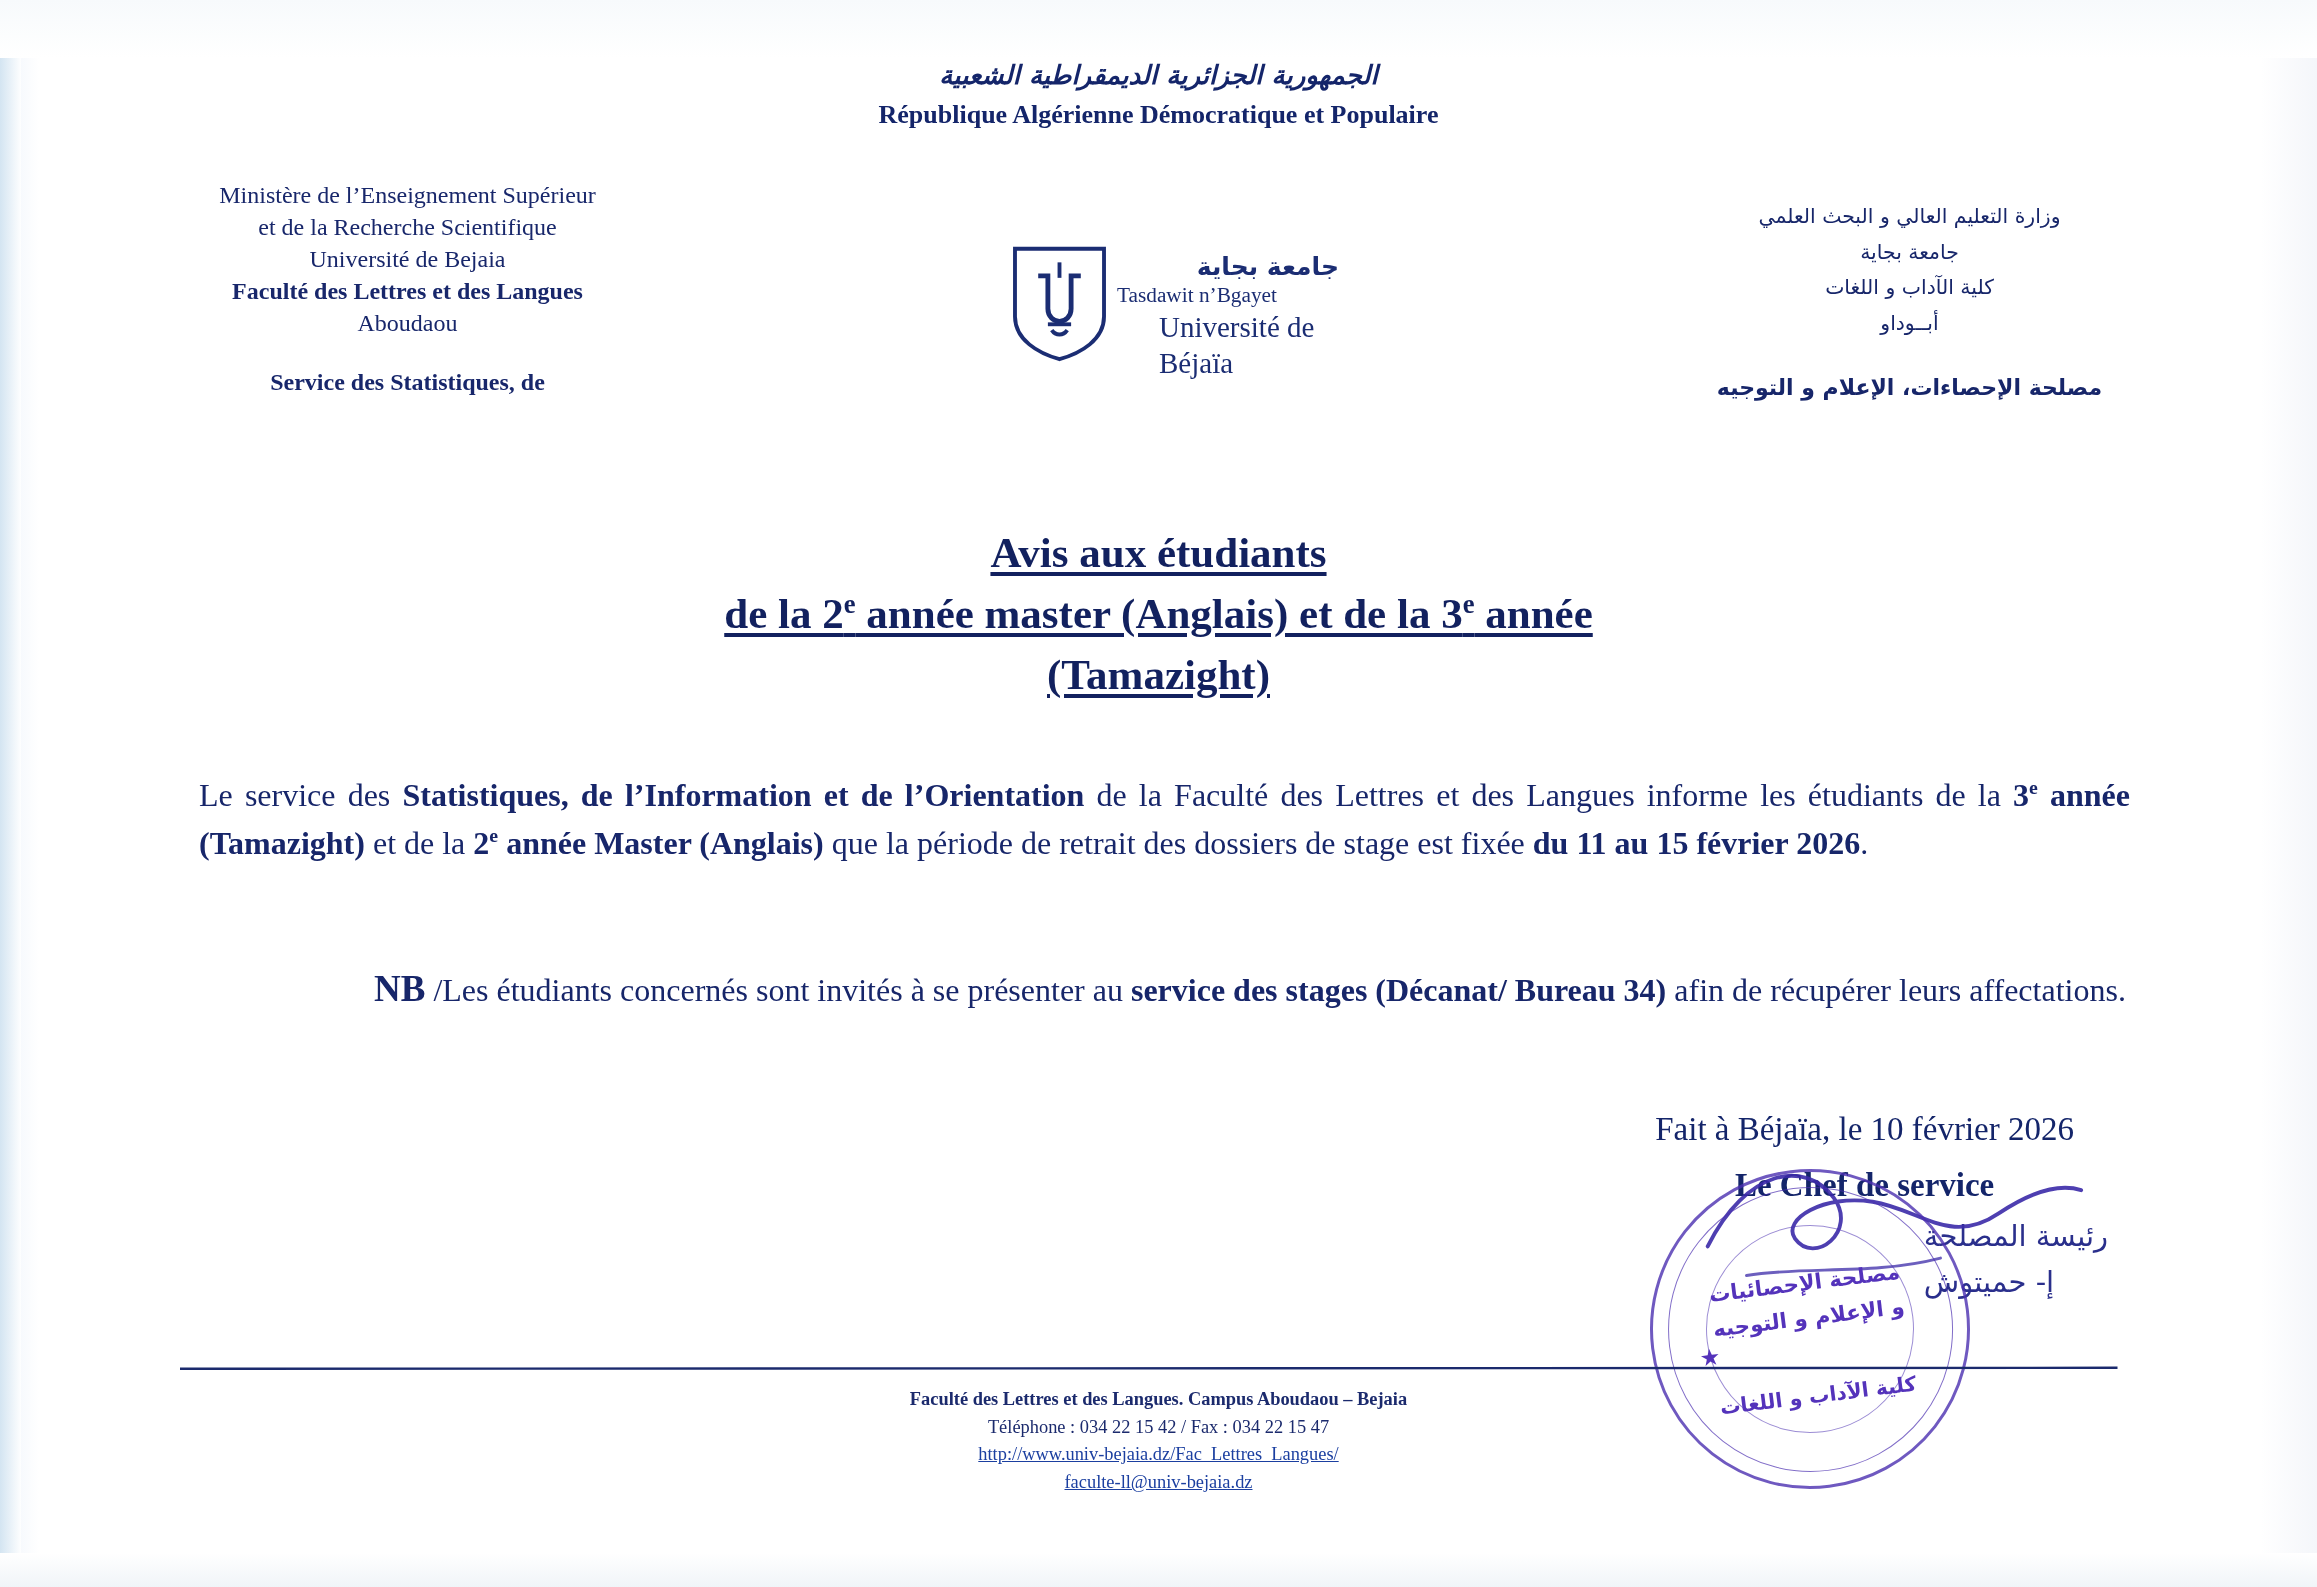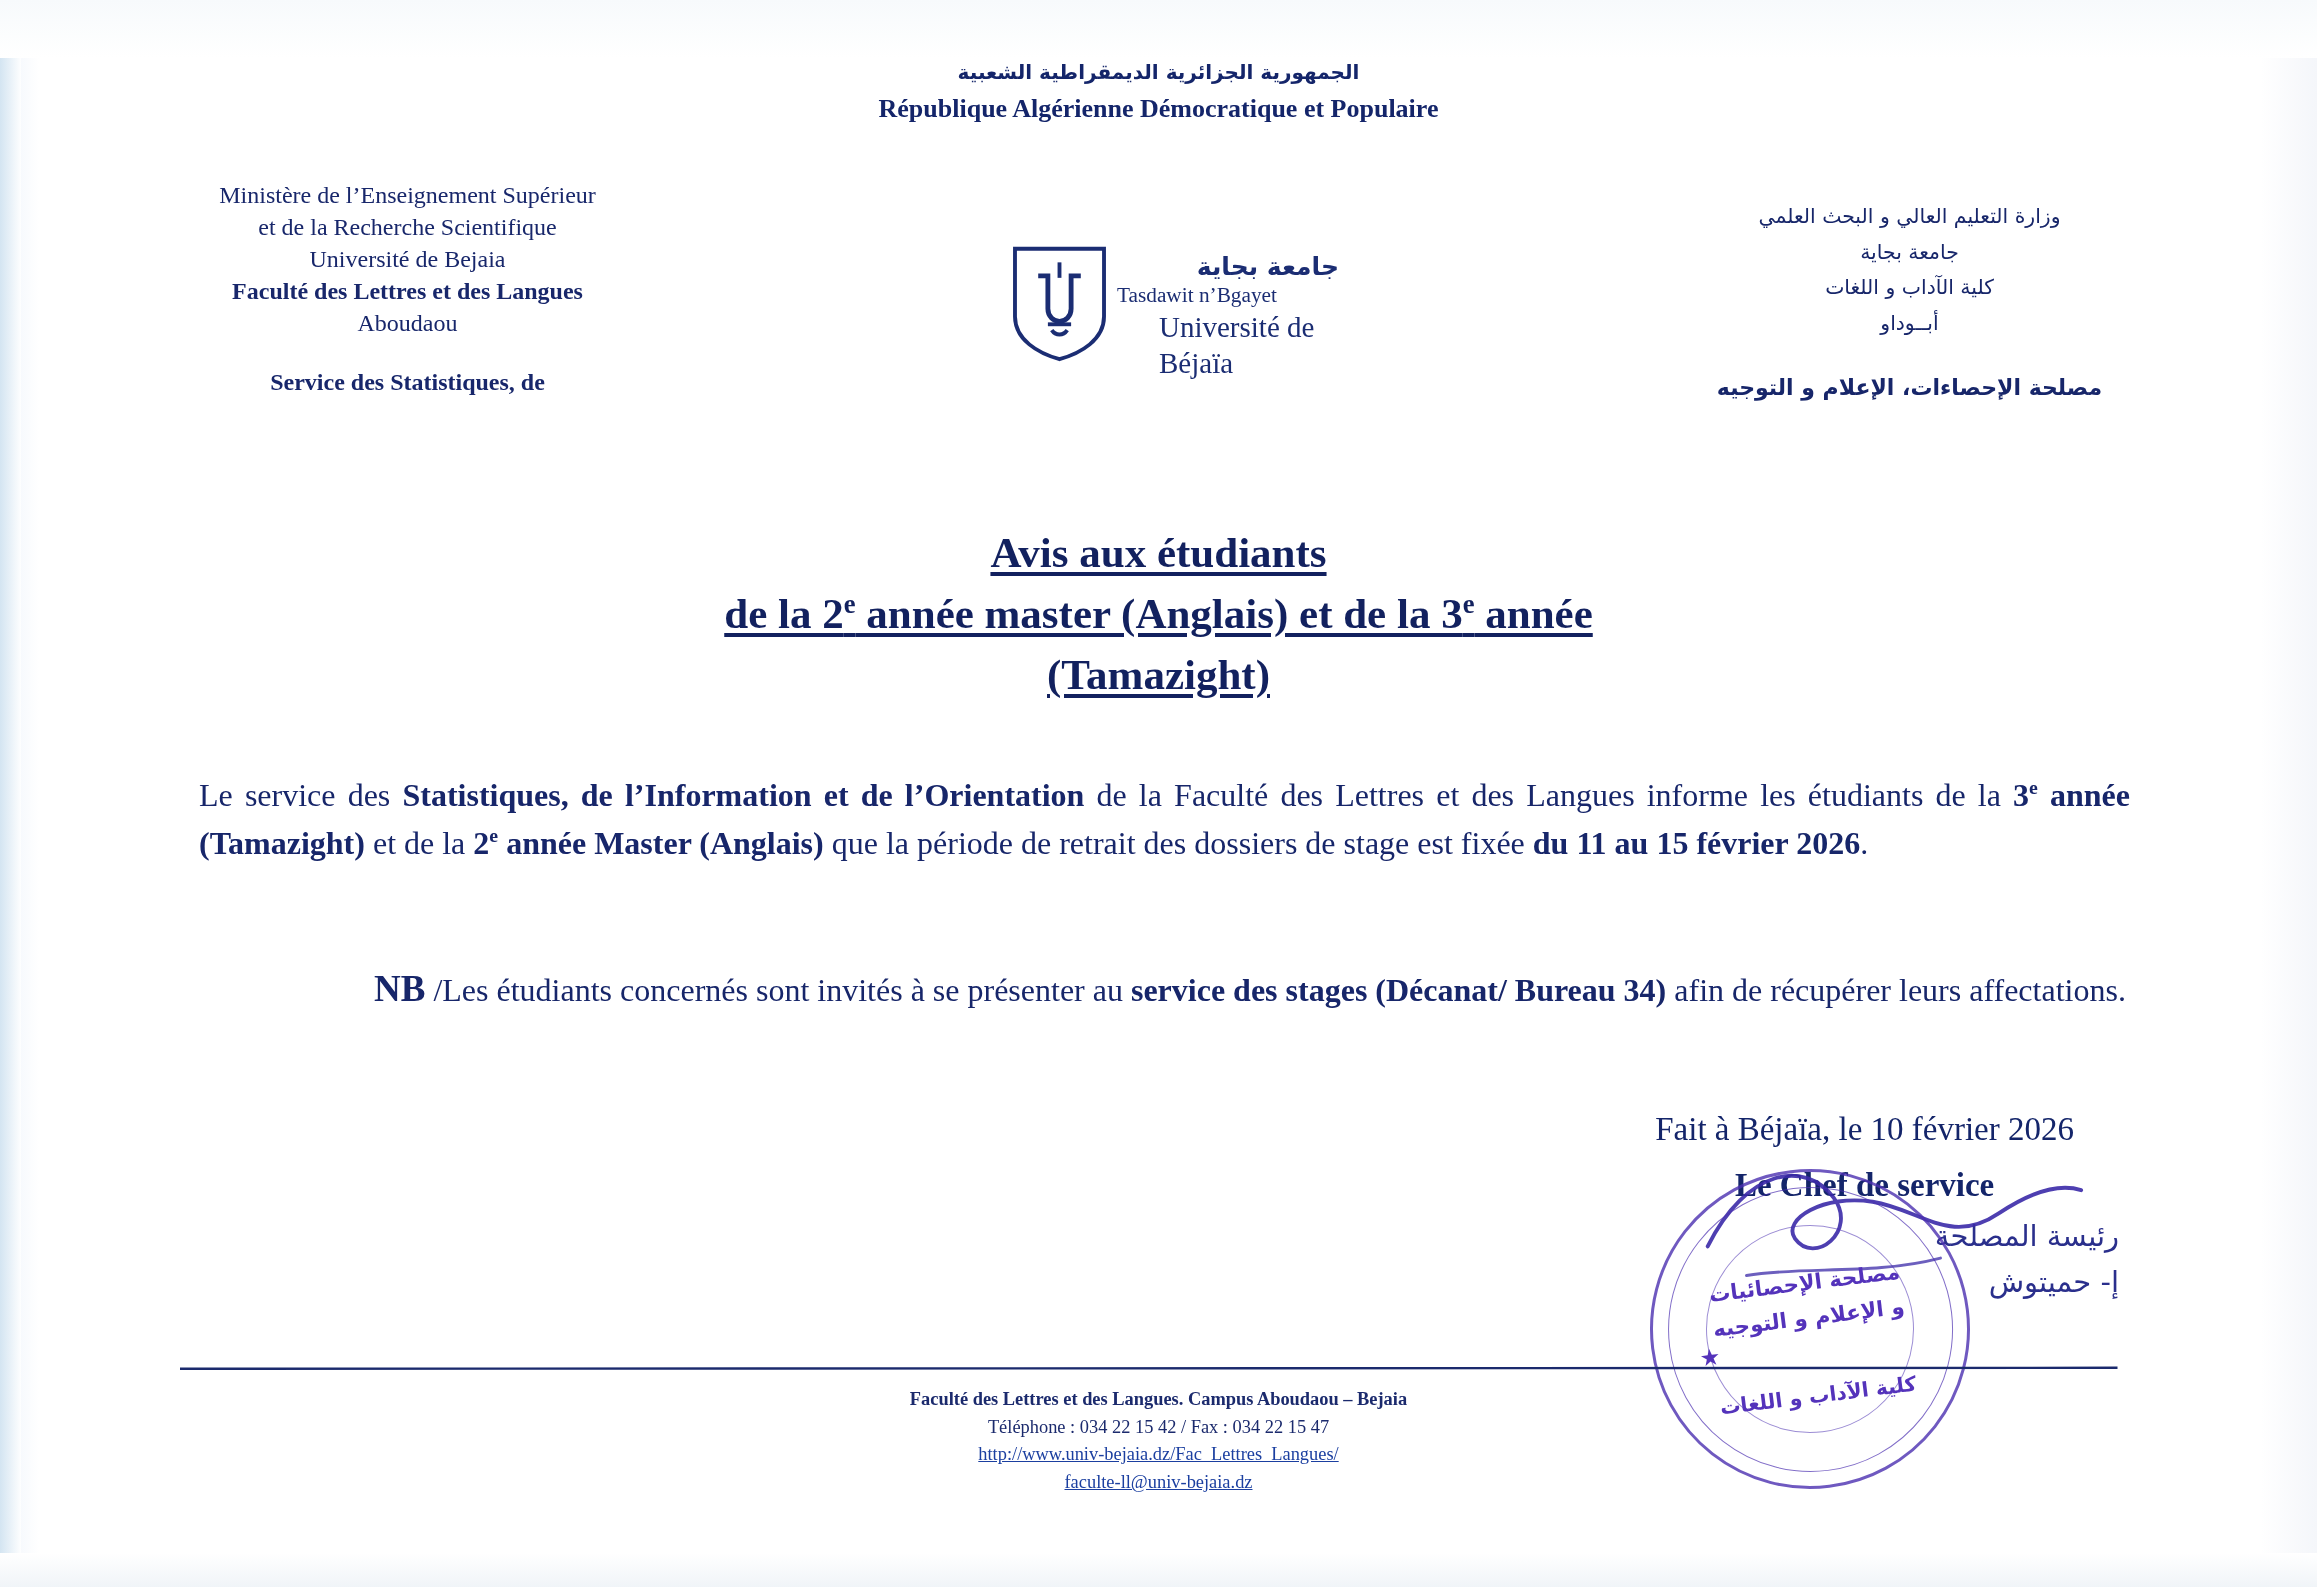--- a/index.html
+++ b/index.html
@@ -46,24 +46,25 @@
     position: absolute;
     left: 50%;
     transform: translateX(-50%);
     top: 60px;
     text-align: center;
     width: 1067px;
   }
   .ar-top {
     font-family: "DejaVu Sans", sans-serif;
     direction: rtl;
-    font-size: 20px;
+    font-size: 26px;
     font-weight: 700;
     letter-spacing: 1px;
     color: #14256a;
+    font-style: italic;
   }
   .fr-top {
     margin-top: 9.7px;
     font-size: 26px;
     font-weight: 700;
     color: #14256a;
   }
 
   .hdr-left {
     position: absolute;
@@ -189,23 +190,23 @@
     font-size: 33px;
     line-height: 1.45;
     color: #14256a;
     margin-left: 8px;
   }
   .sign .date { white-space: nowrap; }
   .sign .chef { font-weight: 700; margin-top: 7.8px; }
 
   .sign-ar {
     position: absolute;
-    right: 198px;
+    right: 209px;
     top: 1213px;
-    text-align: right;
+    text-align: left;
     direction: rtl;
     font-family: "DejaVu Sans", sans-serif;
     font-size: 29px;
     line-height: 1.6;
     color: #2a2f8c;
   }
 
   
   .stamp {
     position: absolute;

